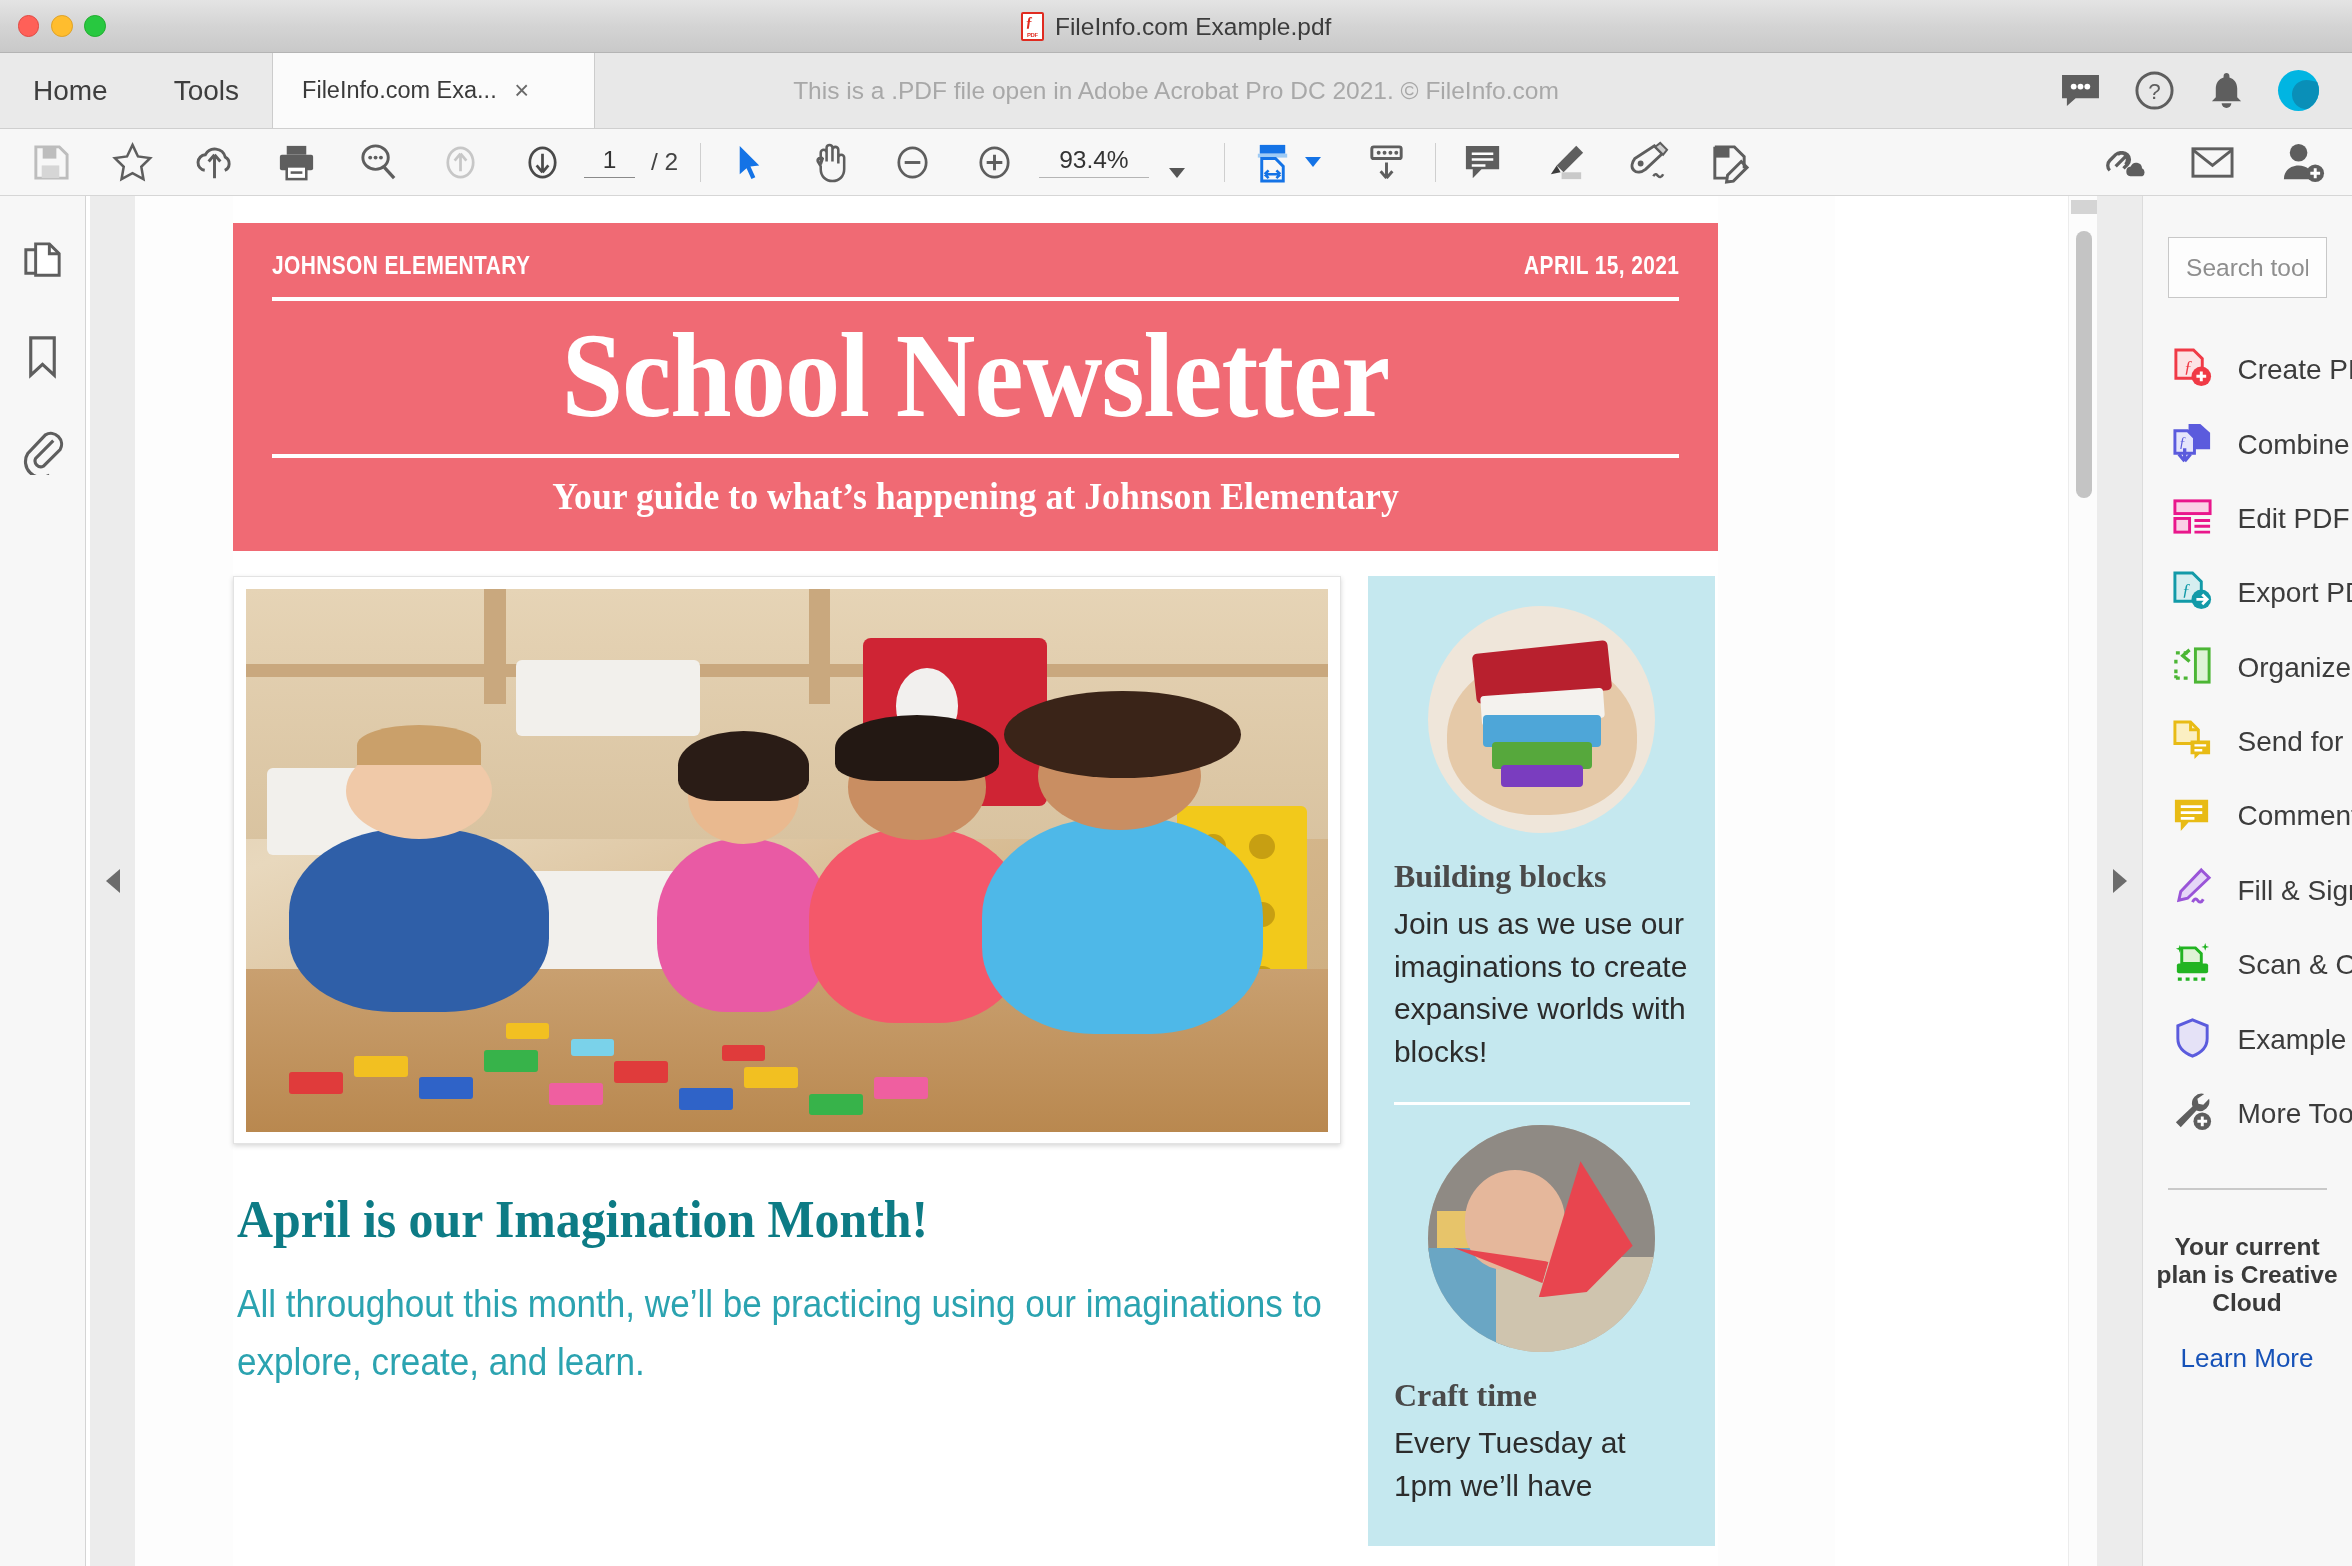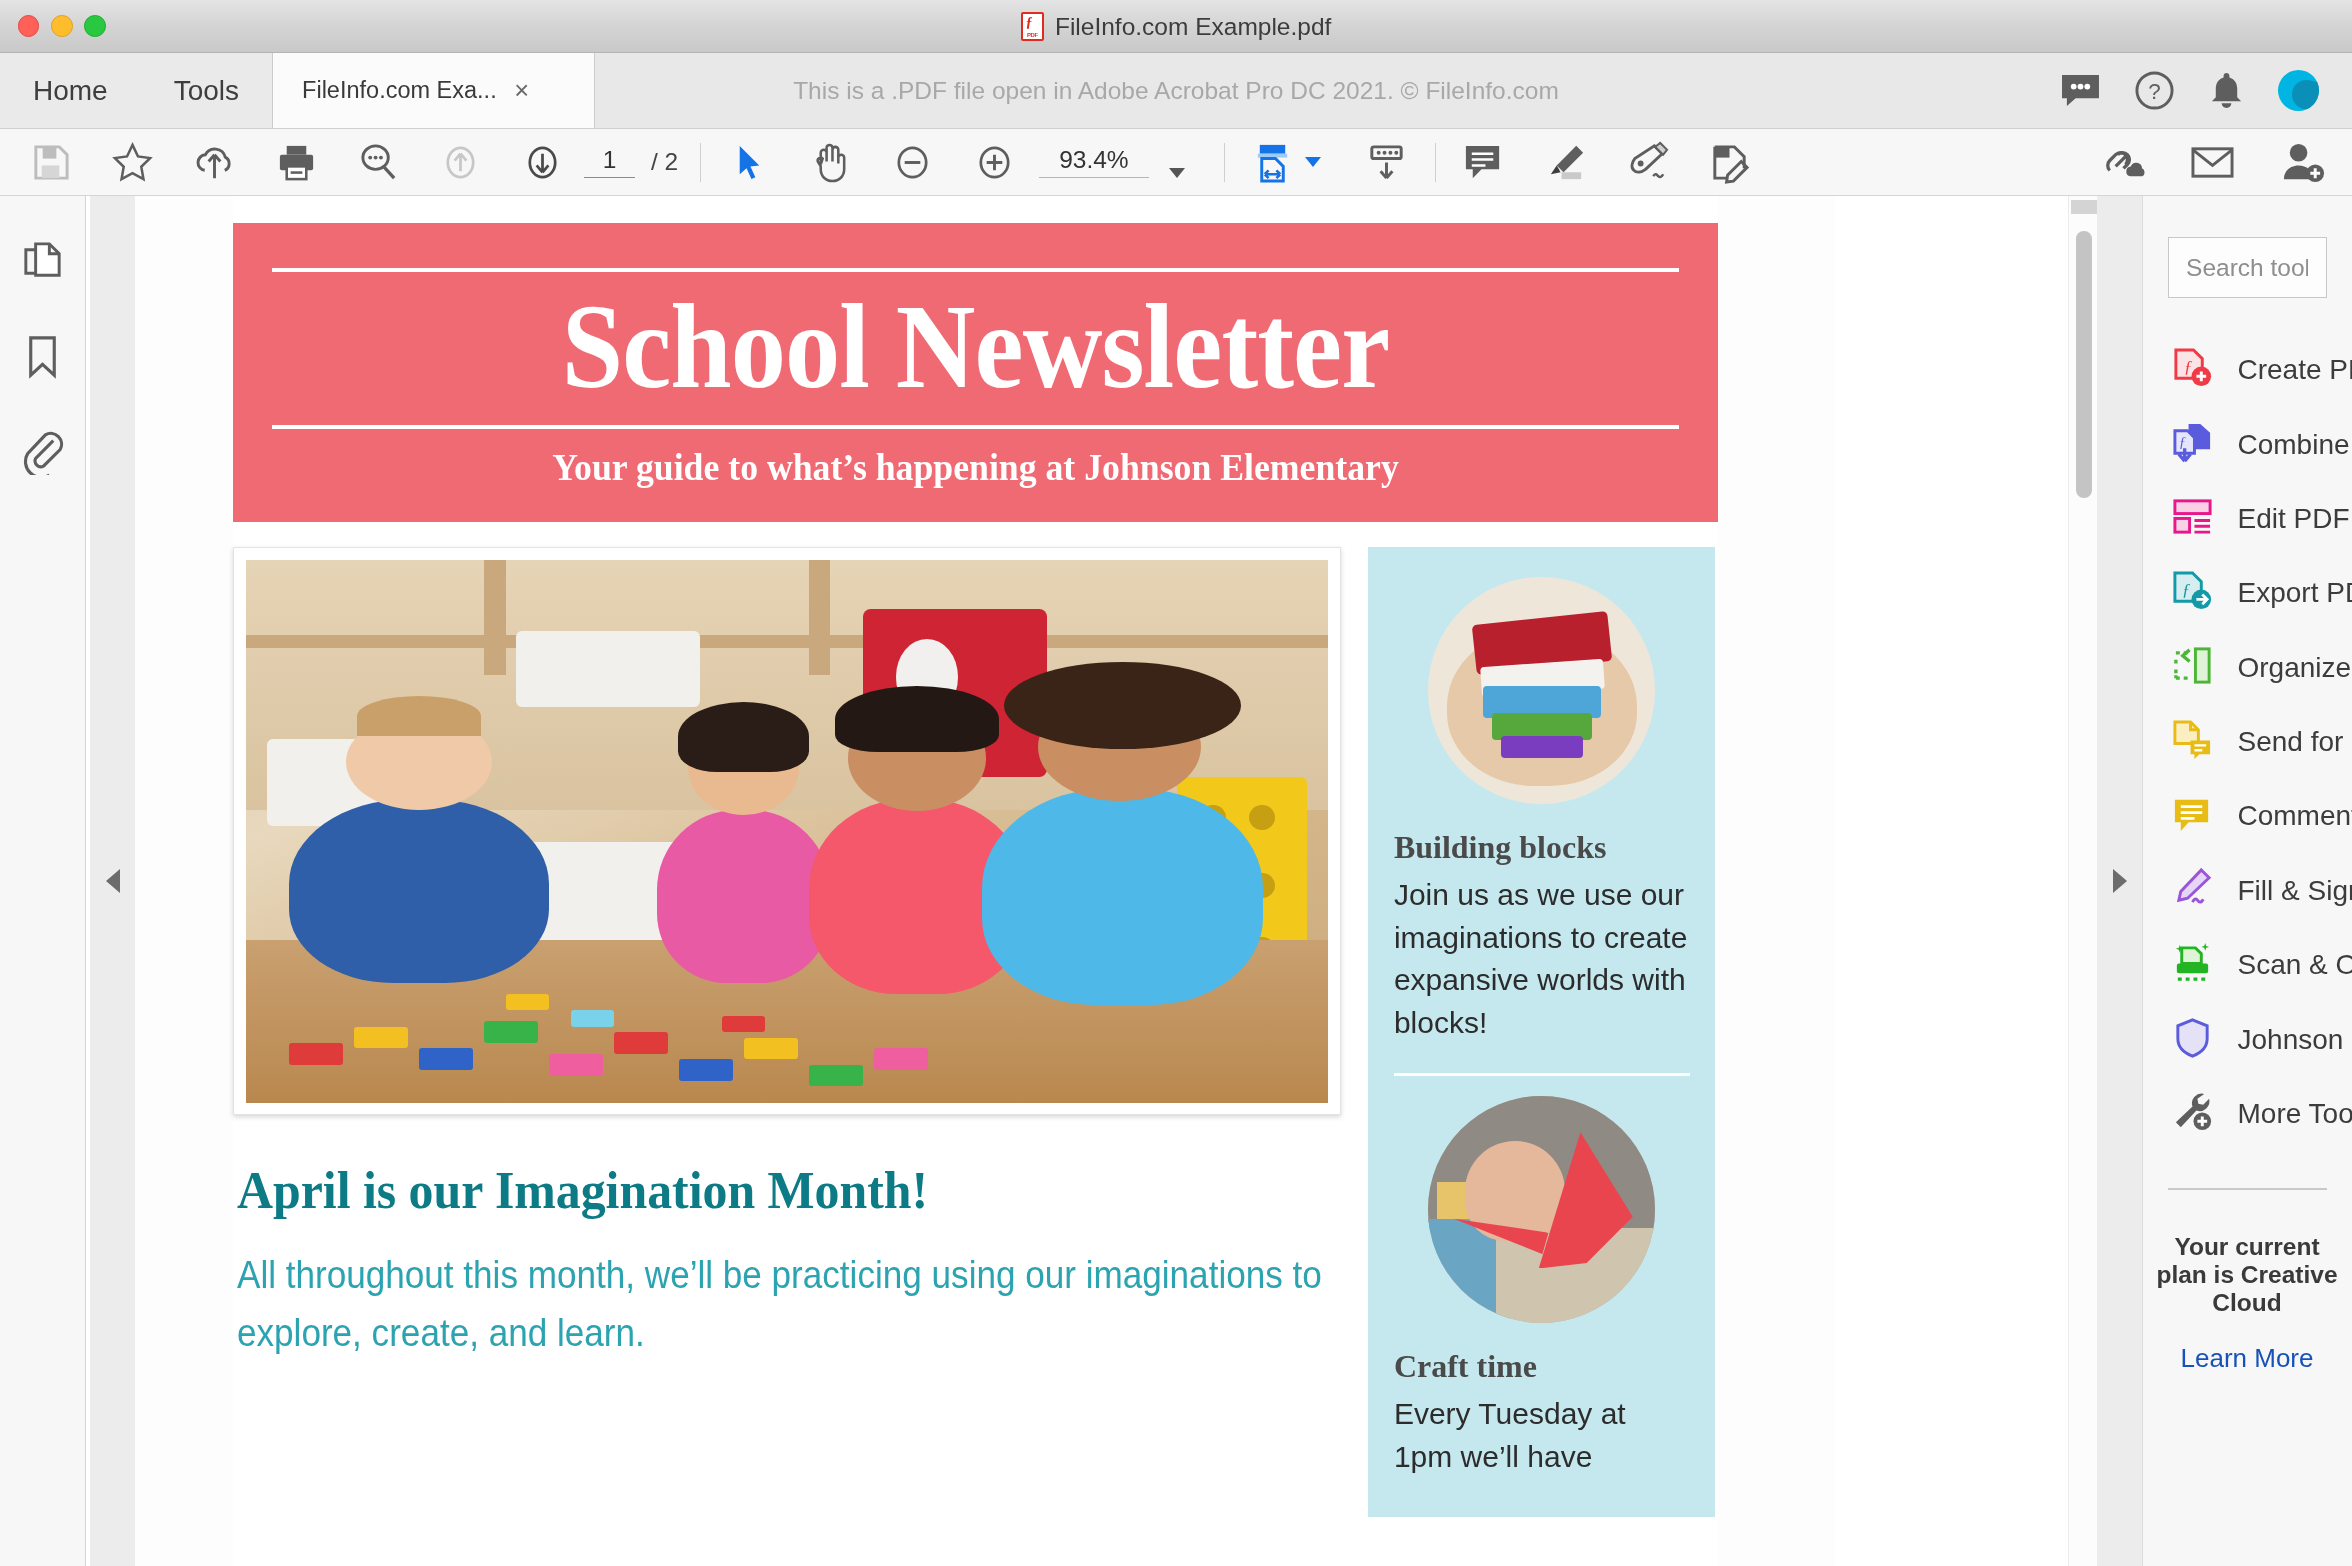--- a/index.html
+++ b/index.html
@@ -486,20 +486,24 @@
   </span>
 </div>
 <div class="collapse-left">
   <span class="tri-left"></span>
 </div>
 
 <div class="docarea">
   <div class="page">
 
     <div class="nl-head">
+      <div class="nl-top">
+        <div class="nl-school">JOHNSON ELEMENTARY</div>
+        <div class="nl-date">APRIL 15, 2021</div>
+      </div>
       <div class="nl-rule"></div>
       <div class="nl-title">School Newsletter</div>
       <div class="nl-rule2"></div>
       <div class="nl-sub">Your guide to what’s happening at Johnson Elementary</div>
     </div>
 
     <div class="nl-body">
 
       <div class="nl-main">
         <div class="photo-frame">
@@ -708,21 +712,21 @@
       </span>
       <span class="lbl">Scan &amp; OCR</span>
     </div>
 
     <div class="toolrow">
       <span>
         <svg width="43" height="43" viewBox="0 0 44 44">
             <path d="M22 4l15 6v13c0 10-7 15-15 18-8-3-15-8-15-18V10z" fill="#e5e2f7" stroke="#5b5bdd" stroke-width="3"></path>
           </svg>
       </span>
-      <span class="lbl">Johnson</span>
+      <span class="lbl">Example</span>
     </div>
 
     <div class="toolrow">
       <span>
         <svg width="43" height="43" viewBox="0 0 44 44">
             <path d="M34 4a10 10 0 0 0-12 13L5 33l5 5 16-17a10 10 0 0 0 13-12l-6 6-5-1-1-5z" fill="#5e5e5e"></path>
             <circle cx="32" cy="32" r="9" fill="#5e5e5e"></circle>
             <path d="M27 32h10M32 27v10" stroke="#fff" stroke-width="3"></path>
           </svg>
       </span>

